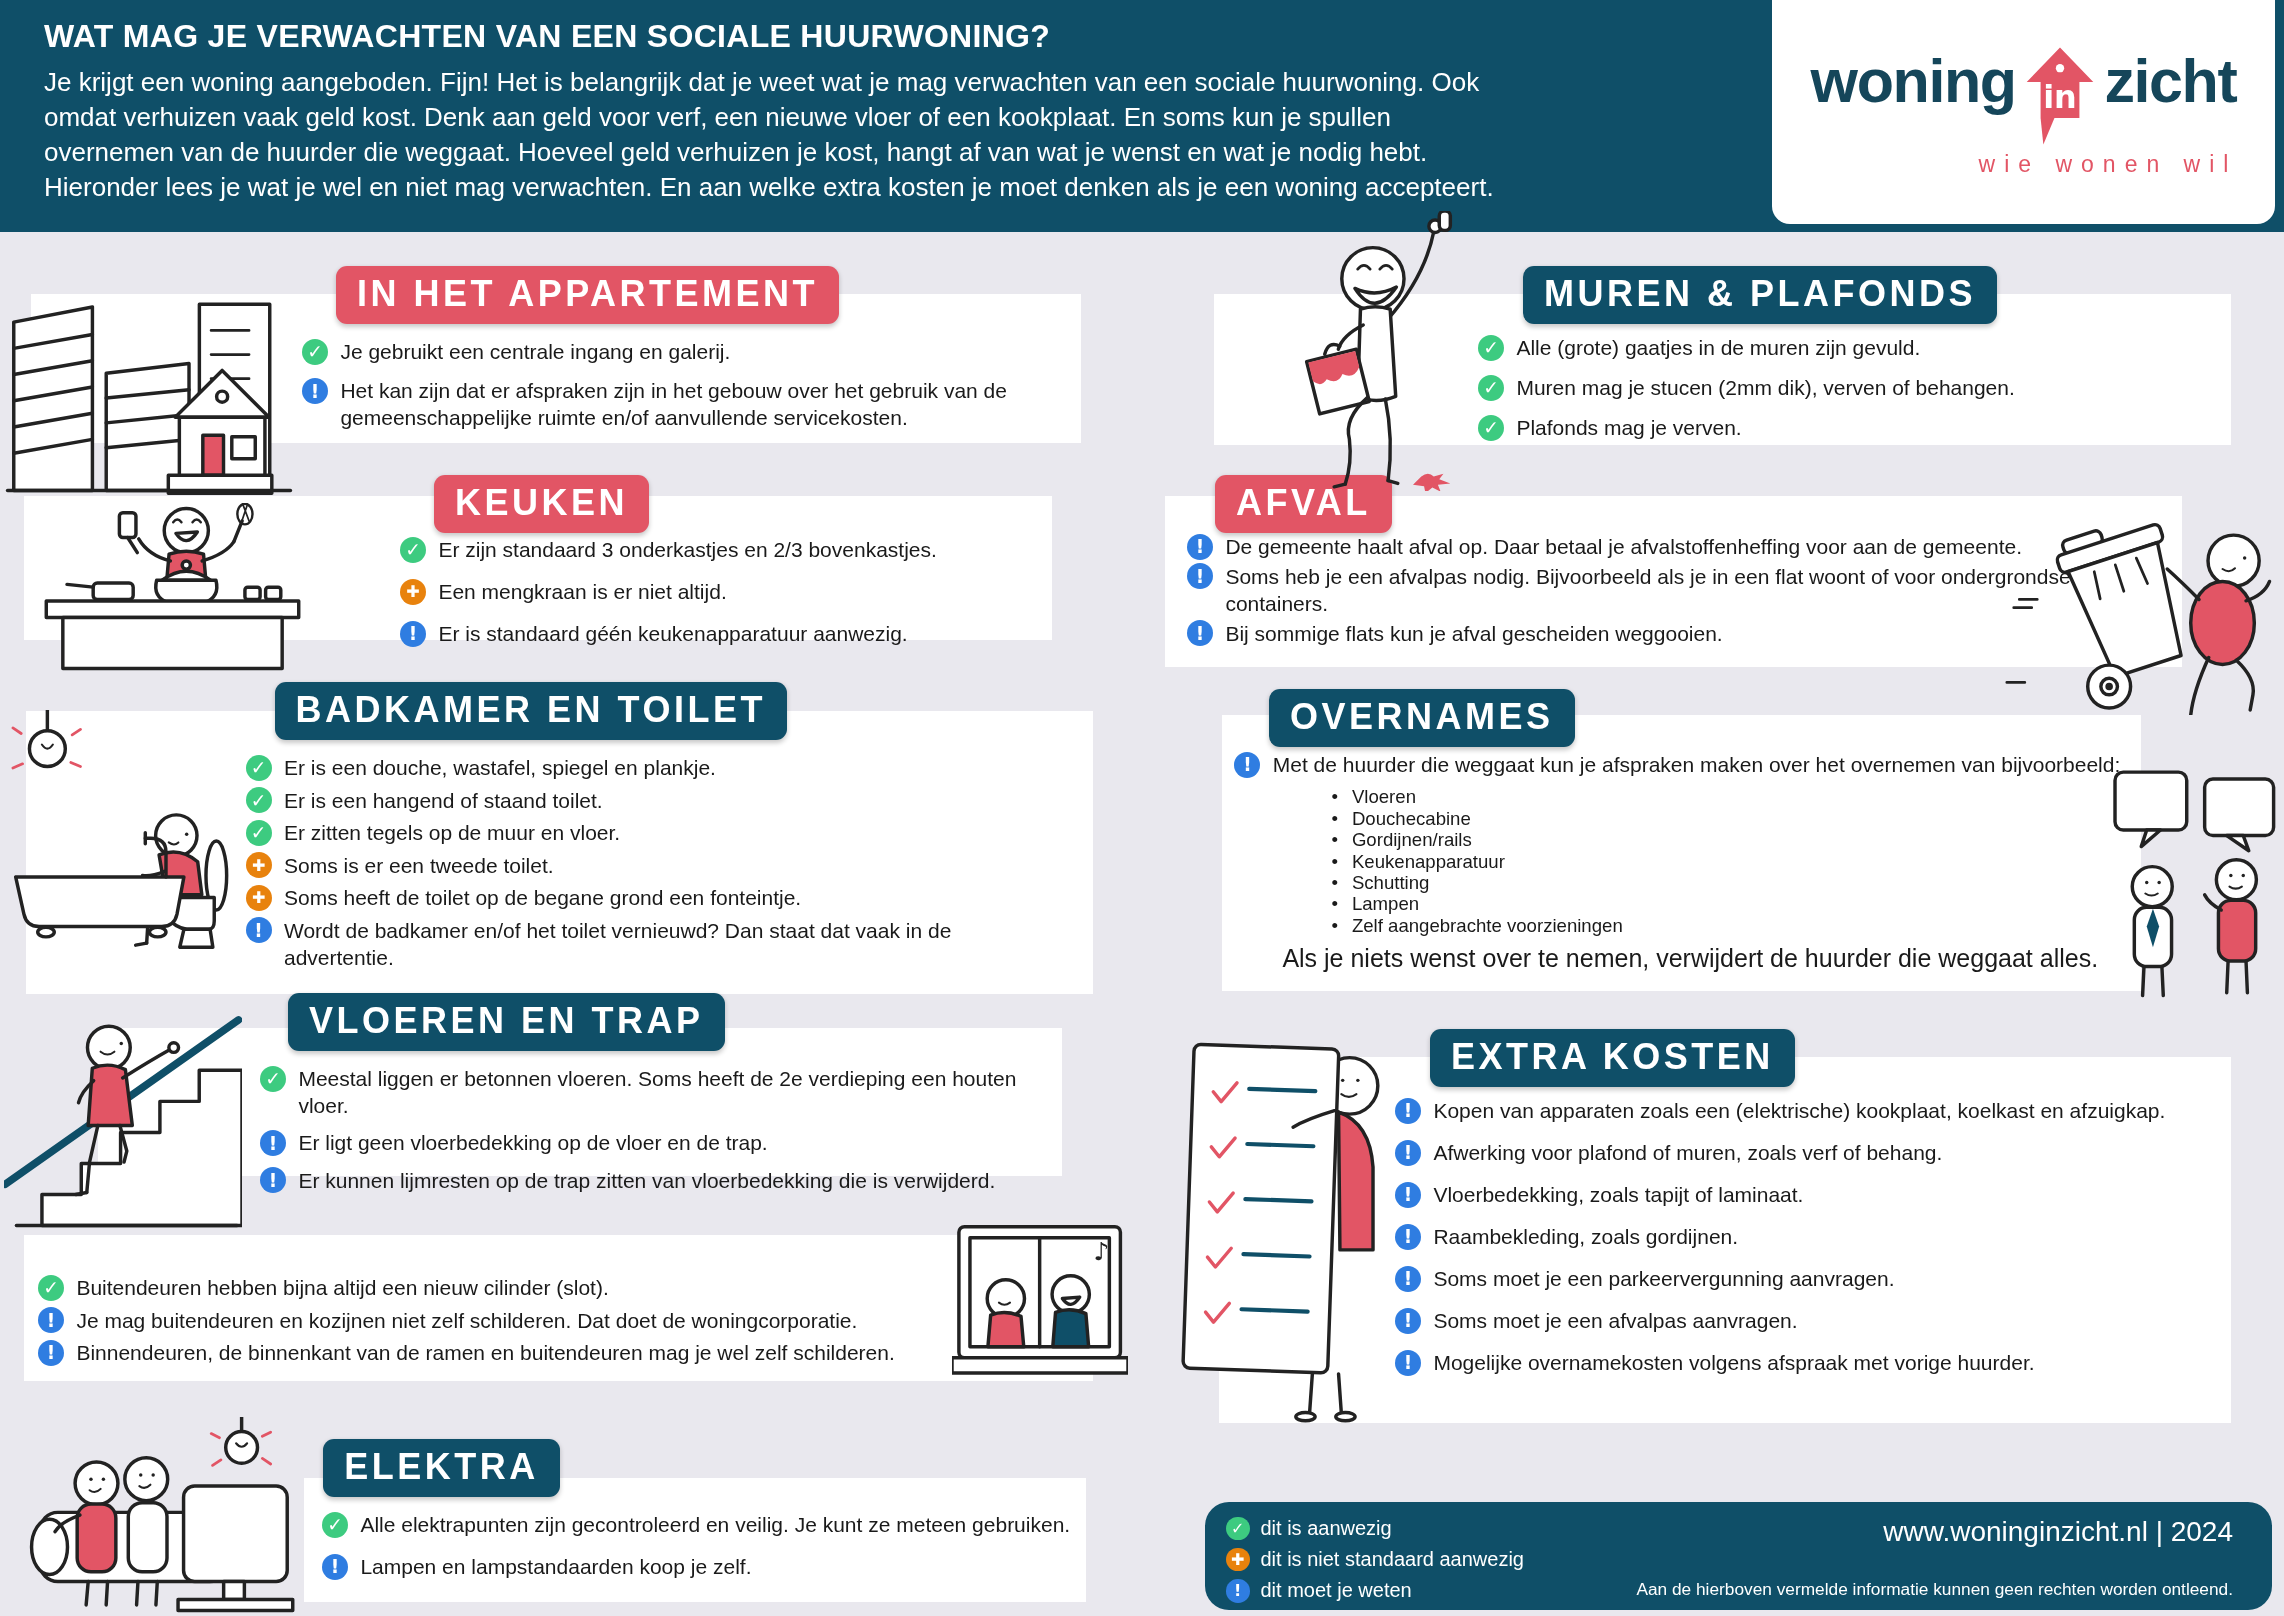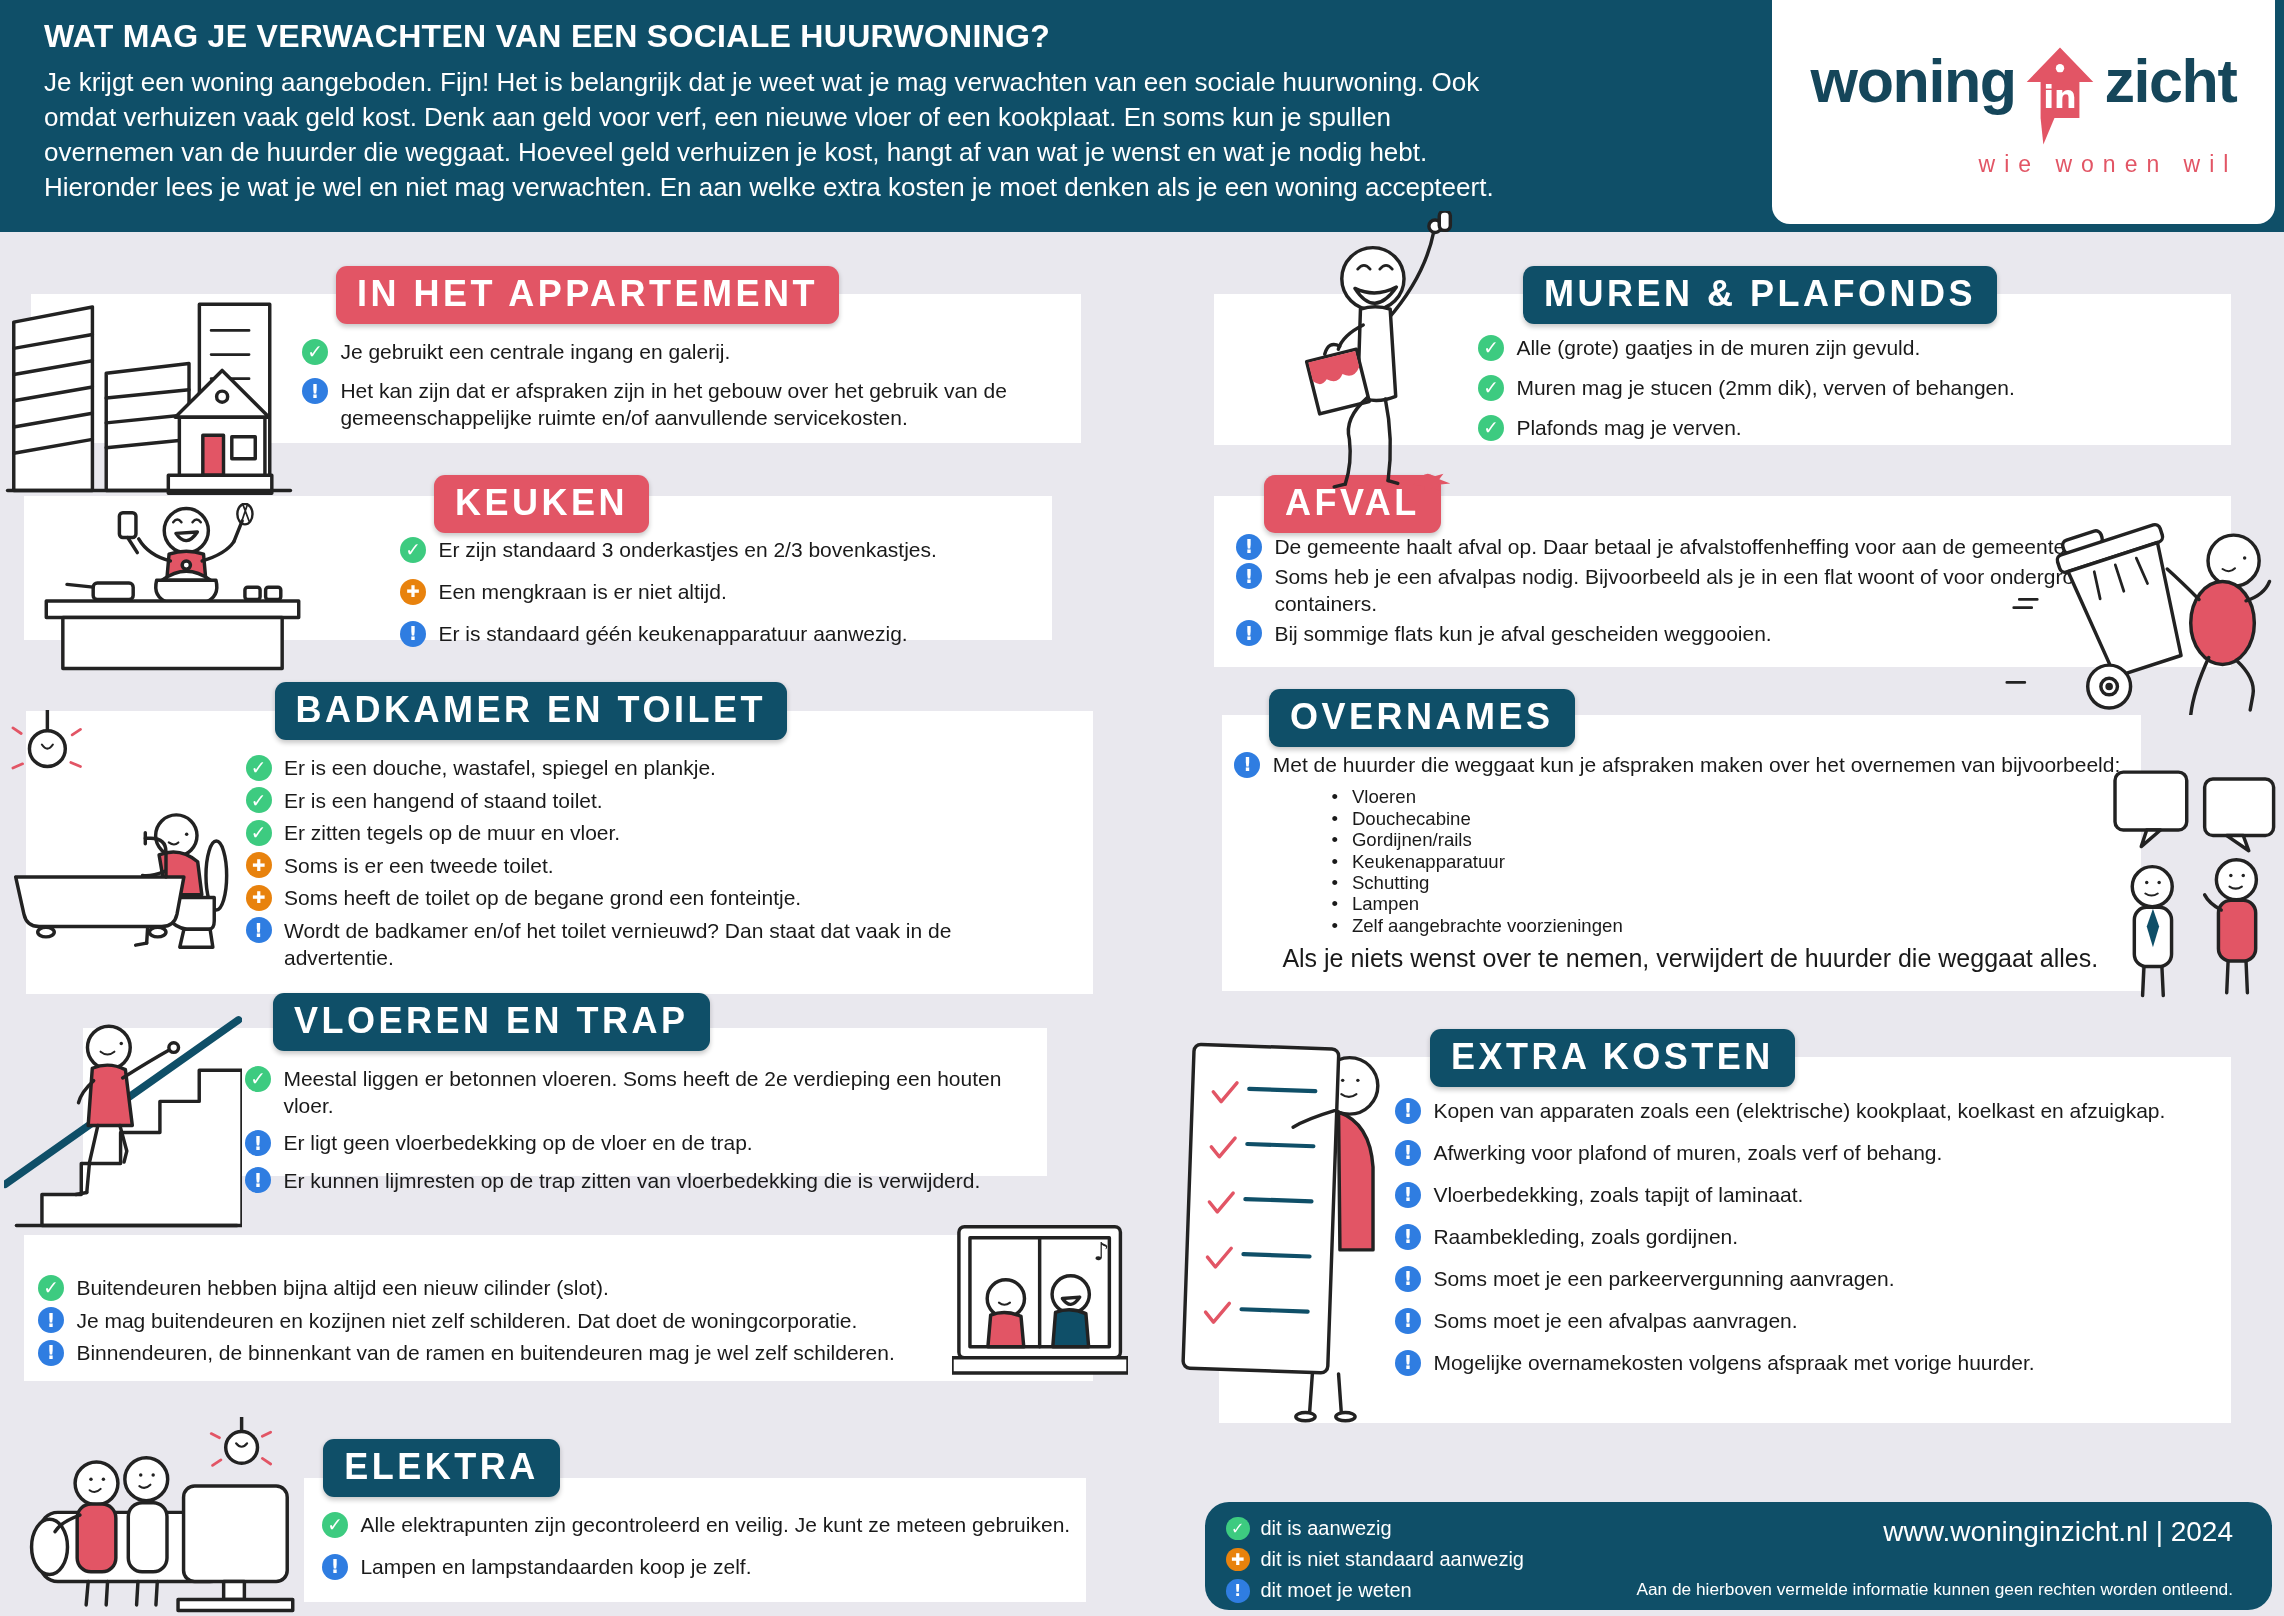--- a/index.html
+++ b/index.html
@@ -132,21 +132,21 @@
           <span class="ic plus"></span>
           <span>Soms heeft de toilet op de begane grond een fonteintje.</span>
         </div>
       <div class="item">
           <span class="ic weten"></span>
           <span style="max-width:746px">Wordt de badkamer en/of het toilet vernieuwd? Dan staat dat vaak in de advertentie.</span>
         </div>
     </div>
   </section>
 
-  <section class="box" style="left:83px;top:1028px;width:964px;height:148px">
+  <section class="box" style="left:98px;top:1028px;width:964px;height:148px">
     <span class="badge teal" style="left:190px;top:-35px">VLOEREN EN TRAP</span>
     <div class="items" style="padding:37px 14px 0 162px;gap:10.4px">
       <div class="item">
           <span class="ic check"></span>
           <span>Meestal liggen er betonnen vloeren. Soms heeft de 2e verdieping een houten vloer.</span>
         </div>
       <div class="item">
           <span class="ic weten"></span>
           <span>Er ligt geen vloerbedekking op de vloer en de trap.</span>
         </div>
@@ -199,21 +199,21 @@
           <span class="ic check"></span>
           <span>Muren mag je stucen (2mm dik), verven of behangen.</span>
         </div>
       <div class="item">
           <span class="ic check"></span>
           <span>Plafonds mag je verven.</span>
         </div>
     </div>
   </section>
 
-  <section class="box" style="left:1214px;top:496px;width:1017px;height:171px">
+  <section class="box" style="left:1165px;top:496px;width:1017px;height:171px">
     <span class="badge red" style="left:50px;top:-21px">AFVAL</span>
     <div class="items" style="padding:37px 14px 0 22px;gap:2.8px">
       <div class="item">
           <span class="ic weten"></span>
           <span style="max-width:898px">De gemeente haalt afval op. Daar betaal je afvalstoffenheffing voor aan de gemeente.</span>
         </div>
       <div class="item">
           <span class="ic weten"></span>
           <span style="max-width:870px">Soms heb je een afvalpas nodig. Bijvoorbeeld als je in een flat woont of voor ondergrondse containers.</span>
         </div>

